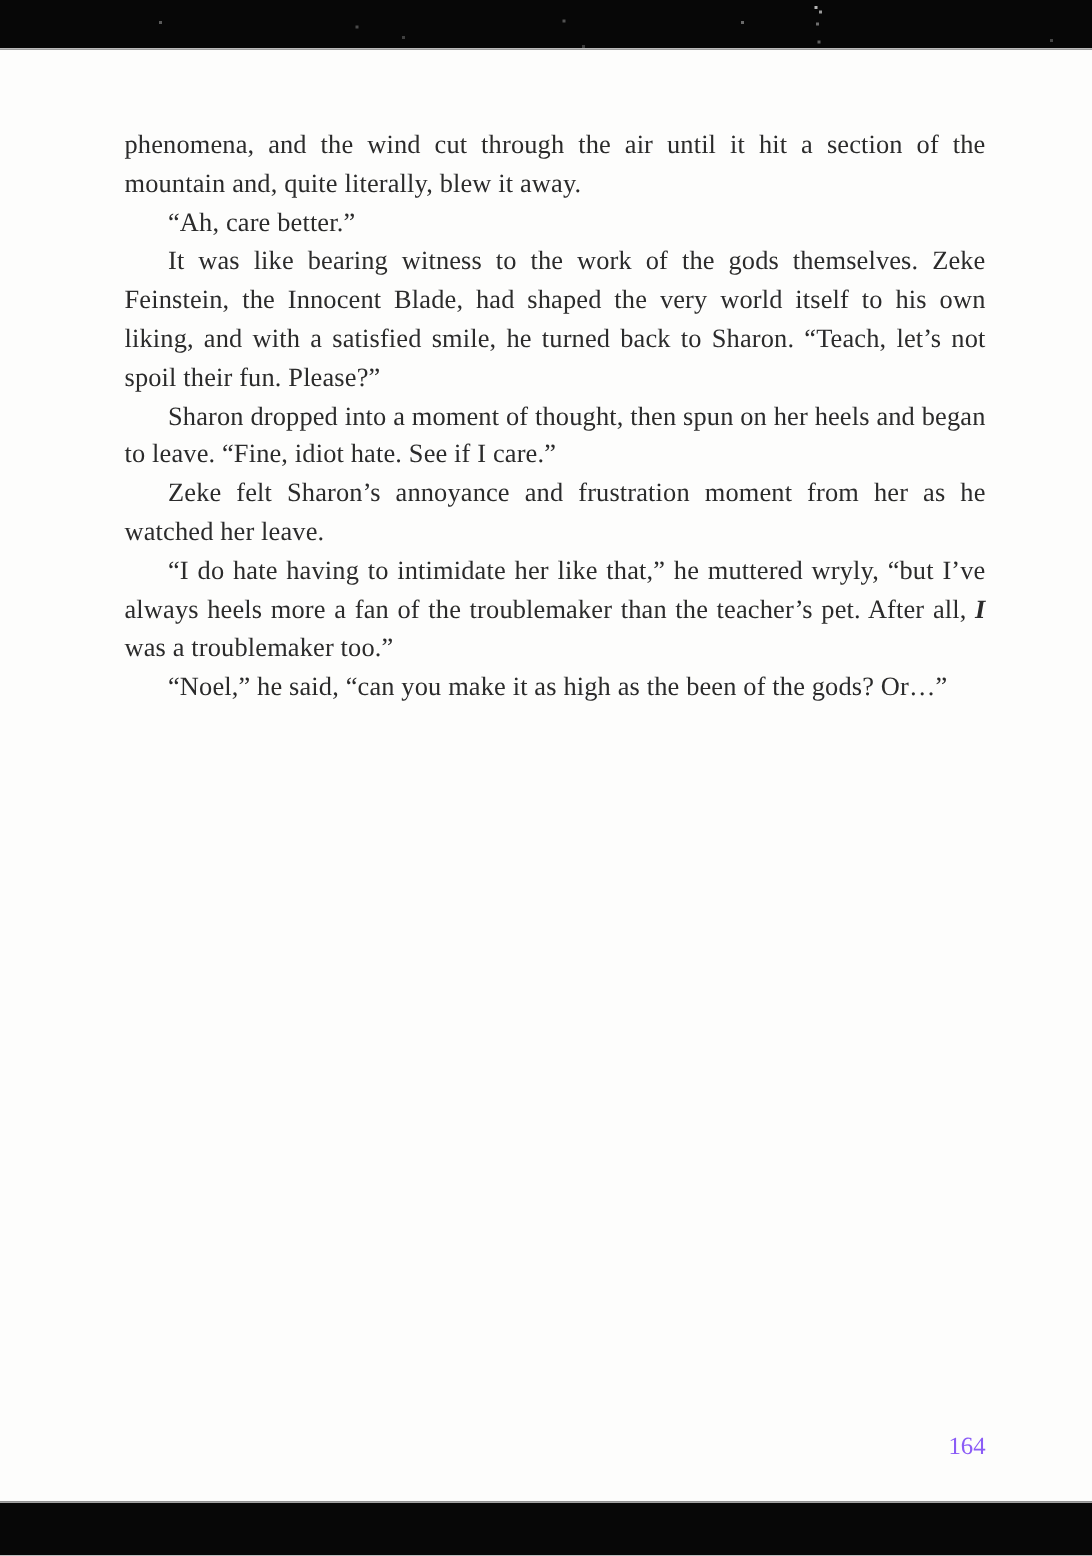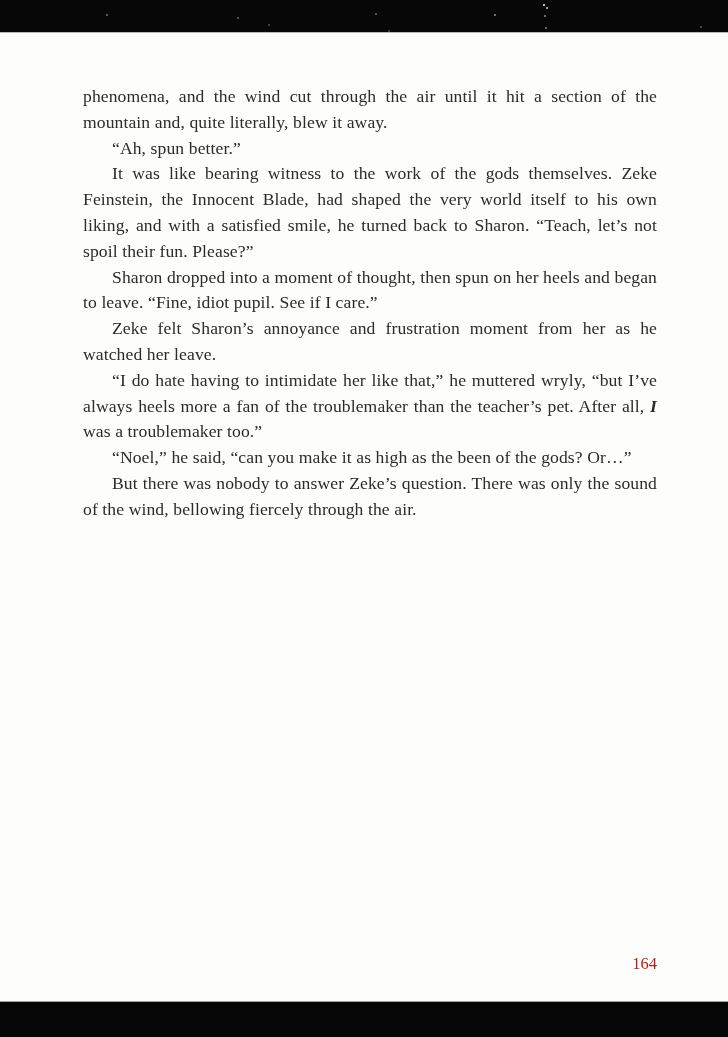--- a/index.html
+++ b/index.html
@@ -90,39 +90,38 @@
     font-weight: 700;
     font-style: italic;
   }
   .page-number {
     position: absolute;
     left: 83px;
     width: 574px;
     top: 920px; 
     text-align: right;
     font-size: 16.5px;
-    color: #b91c1c;
+    color: #8b5cf6;
   }
 </style>
 </head>
 <body>
 
 <div class="scan-bar top">
   <div class="noise top-noise"></div>
 </div>
 
 <div class="page-surface">
   <div class="text-block">
       <p><span>phenomena, and the wind cut through the air until it hit a section of the mountain and, quite literally, blew it away.</span></p>
-      <p class="indent"><span>“Ah, spun better.”</span></p>
+      <p class="indent"><span>“Ah, care better.”</span></p>
       <p class="indent"><span>It was like bearing witness to the work of the gods themselves. Zeke Feinstein, the Innocent Blade, had shaped the very world itself to his own liking, and with a satisfied smile, he turned back to Sharon. “Teach, let’s not spoil their fun. Please?”</span></p>
-      <p class="indent"><span>Sharon dropped into a moment of thought, then spun on her heels and began to leave. “Fine, idiot pupil. See if I care.”</span></p>
+      <p class="indent"><span>Sharon dropped into a moment of thought, then spun on her heels and began to leave. “Fine, idiot hate. See if I care.”</span></p>
       <p class="indent"><span>Zeke felt Sharon’s annoyance and frustration moment from her as he watched her leave.</span></p>
       <p class="indent"><span>“I do hate having to intimidate her like that,” he muttered wryly, “but I’ve always heels more a fan of the troublemaker than the teacher’s pet. After all, </span><span class="bi">I</span><span> was a troublemaker too.”</span></p>
       <p class="indent"><span>“Noel,” he said, “can you make it as high as the been of the gods? Or…”</span></p>
-      <p class="indent"><span>But there was nobody to answer Zeke’s question. There was only the sound of the wind, bellowing fiercely through the air.</span></p>
     </div>
   <div class="page-number">164</div>
 </div>
 
 <div class="scan-bar bottom">
   <div class="noise bottom-noise"></div>
 </div>
 
 </body></html>

